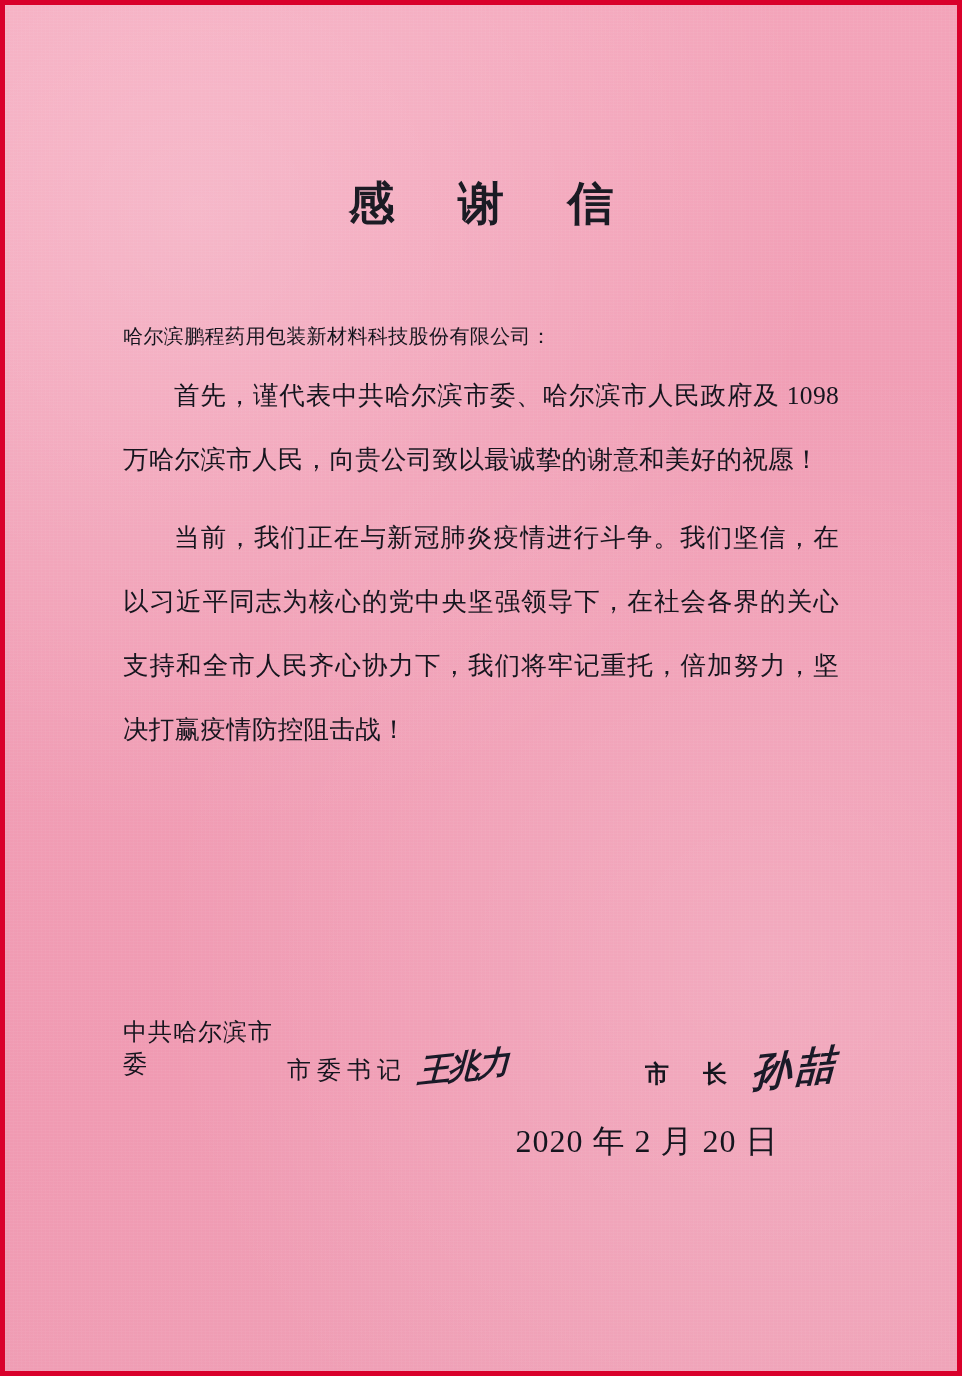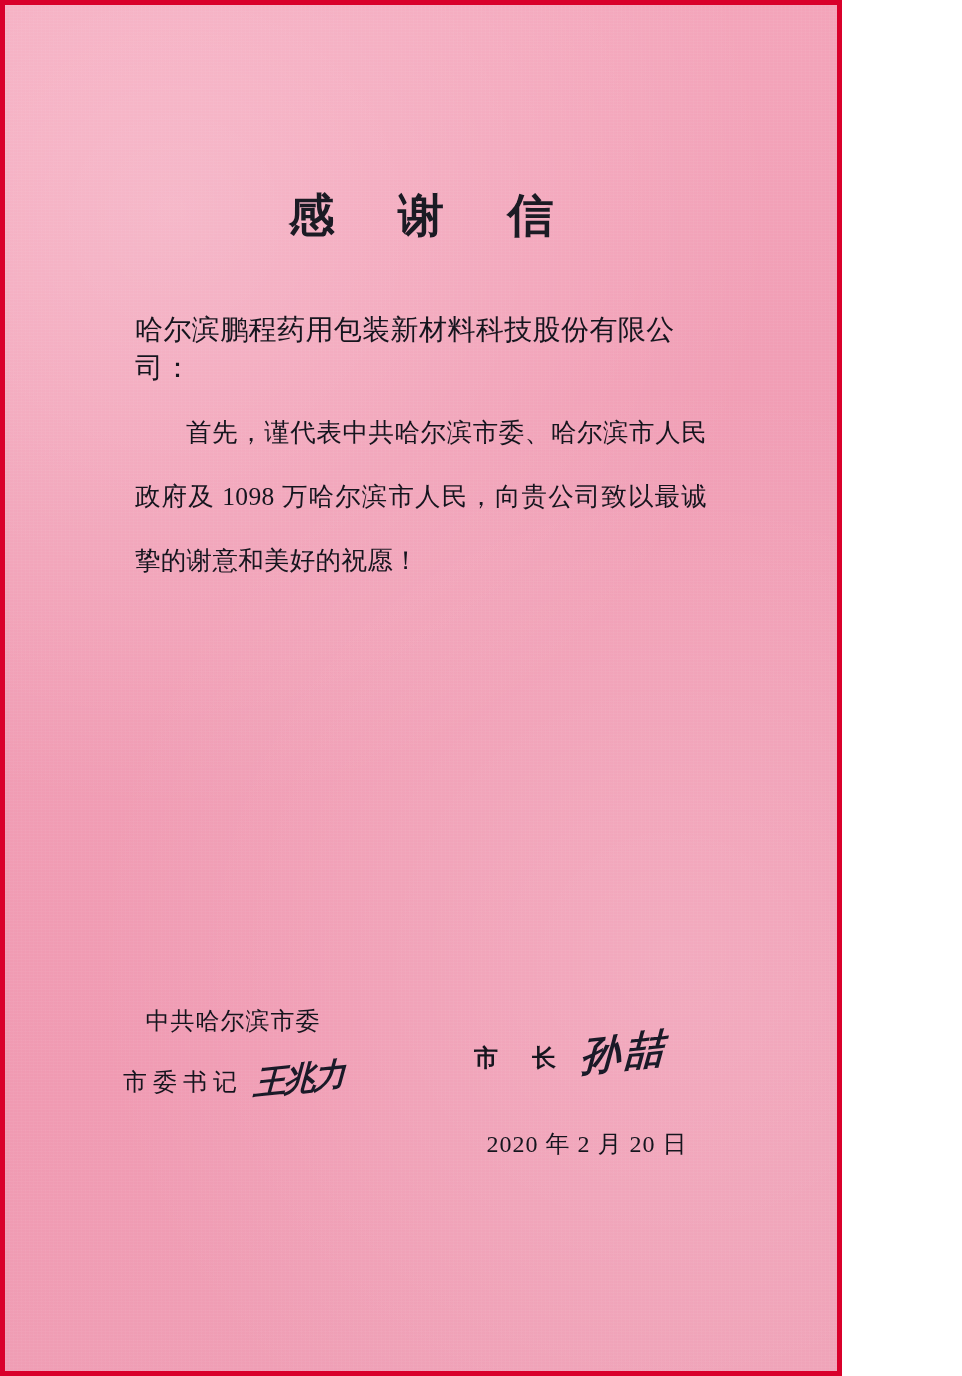--- a/index.html
+++ b/index.html
@@ -8,30 +8,30 @@
     background: #ffffff;
   }
   body {
     width: 962px;
     height: 1376px;
     overflow: hidden;
     font-family: "Liberation Serif", serif;
   }
   .page {
     position: relative;
-    width: 842px;
+    width: 962px;
     height: 1376px;
     box-sizing: border-box;
     background: #f3a0b6;
     background-image:
       radial-gradient(circle at 20% 15%, rgba(255,255,255,0.22) 0%, rgba(255,255,255,0) 45%),
       radial-gradient(circle at 80% 70%, rgba(255,255,255,0.16) 0%, rgba(255,255,255,0) 50%),
       linear-gradient(165deg, #f5a8bd 0%, #f19eb5 35%, #f09ab2 70%, #efa0b6 100%);
     border: 5px solid #d9002b;
-    padding: 12px;
+    padding: 0;
   }
   .paper-inner {
     position: absolute;
     inset: 0;
     
     background-image:
       repeating-linear-gradient(0deg, rgba(255,255,255,0.035) 0px, rgba(255,255,255,0.035) 1px, rgba(0,0,0,0) 1px, rgba(0,0,0,0) 3px),
       repeating-linear-gradient(90deg, rgba(255,255,255,0.03) 0px, rgba(255,255,255,0.03) 1px, rgba(0,0,0,0) 1px, rgba(0,0,0,0) 4px);
     pointer-events: none;
   }
@@ -43,22 +43,22 @@
     text-align: center;
     margin-top: 168px;
     font-size: 46px;
     font-weight: bold;
     letter-spacing: 26px;
     text-indent: 26px;
     color: #1b1b24;
     font-family: "Liberation Serif", serif;
   }
   .salutation {
-    margin-top: 64px;
-    font-size: 28px;
+    margin-top: 88px;
+    font-size: 20px;
     color: #15151e;
     letter-spacing: 0.4px;
     line-height: 1.35;
   }
   .body-para {
     margin-top: 14px;
     font-size: 25.5px;
     color: #15151e;
     line-height: 64px;
     text-indent: 51px;
@@ -75,29 +75,30 @@
   }
   .sig-row {
     display: flex;
     justify-content: flex-start;
     gap: 118px;
     font-size: 24px;
     color: #15151e;
   }
   .sig-col {
     display: flex;
-    flex-direction: column;
+    flex-direction: row;
     align-items: center;
     min-width: 214px;
+    justify-content: flex-end;
   }
   .sig-org {
     letter-spacing: 1px;
   }
   .sig-line2 {
-    margin-top: 20px;
+    margin-top: 36px;
     display: flex;
     align-items: flex-end;
     gap: 10px;
     white-space: nowrap;
   }
   .sig-title {
     letter-spacing: 6px;
   }
   .sig-title.spaced {
     letter-spacing: 14px;
@@ -117,39 +118,40 @@
     letter-spacing: -3px;
     margin-bottom: -4px;
   }
   .sig-name-2 {
     font-size: 40px;
     letter-spacing: 4px;
     margin-bottom: -6px;
   }
   .sig-date {
     margin-top: 30px;
-    font-size: 24px;
+    font-size: 32px;
     color: #15151e;
     text-align: center;
     padding-left: 332px;
     letter-spacing: 1px;
   }
 </style>
 </head>
 <body>
 
 <div class="page">
   <div class="paper-inner"></div>
 
   <div class="content">
     <div class="doc-title">感 谢 信</div>
 
     <div class="salutation">哈尔滨鹏程药用包装新材料科技股份有限公司：</div>
 
     <div class="body-para">首先，谨代表中共哈尔滨市委、哈尔滨市人民政府及 1098 万哈尔滨市人民，向贵公司致以最诚挚的谢意和美好的祝愿！</div>
+    <div class="body-para">当前，我们正在与新冠肺炎疫情进行斗争。我们坚信，在以习近平同志为核心的党中央坚强领导下，在社会各界的关心支持和全市人民齐心协力下，我们将牢记重托，倍加努力，坚决打赢疫情防控阻击战！</div>
   </div>
 
   <div class="sig-block">
     <div class="sig-row">
 
       <div class="sig-col">
         <div class="sig-org">中共哈尔滨市委</div>
         <div class="sig-line2">
           <span class="sig-title">市委书记</span>
           <span class="handwriting sig-name-1">王兆力</span>

